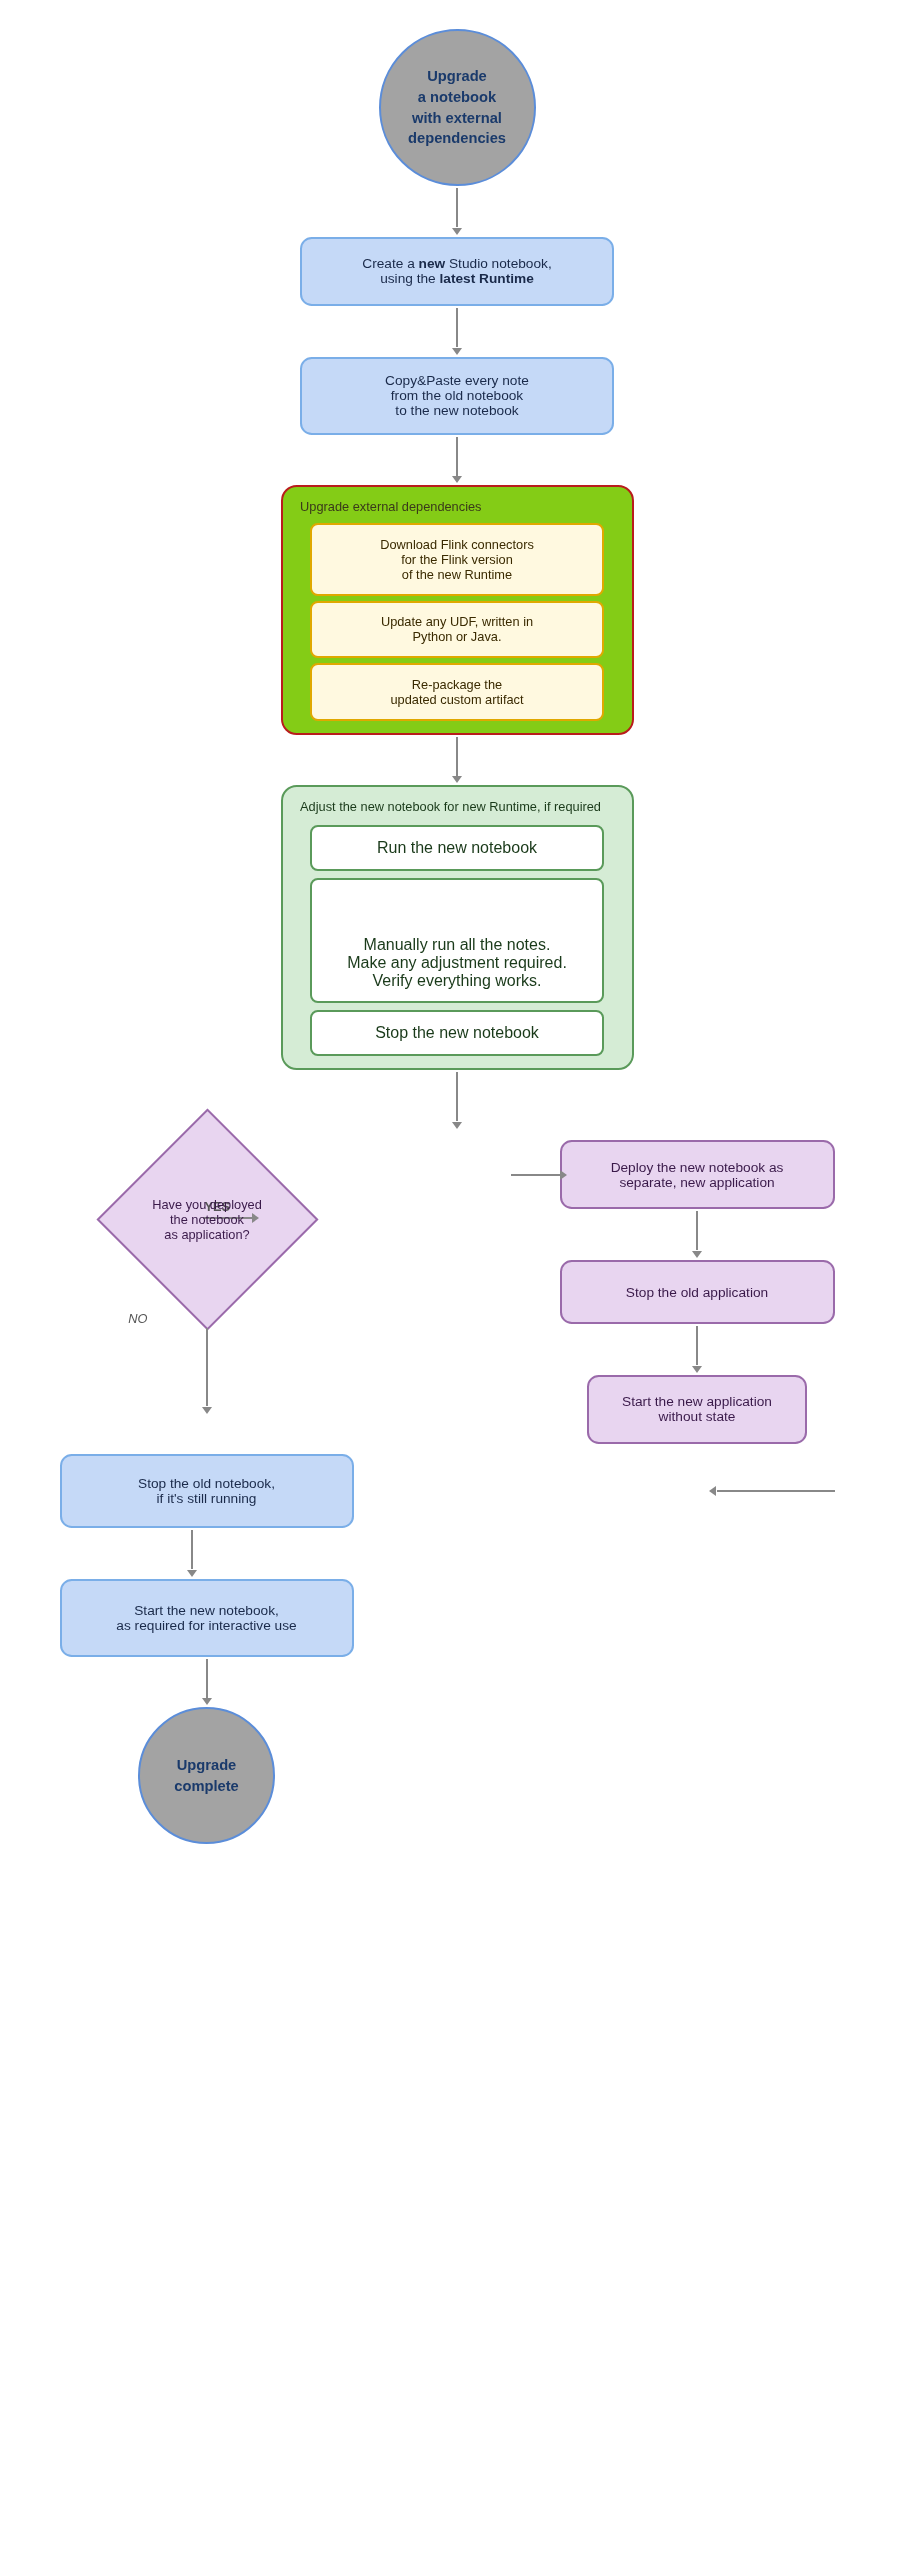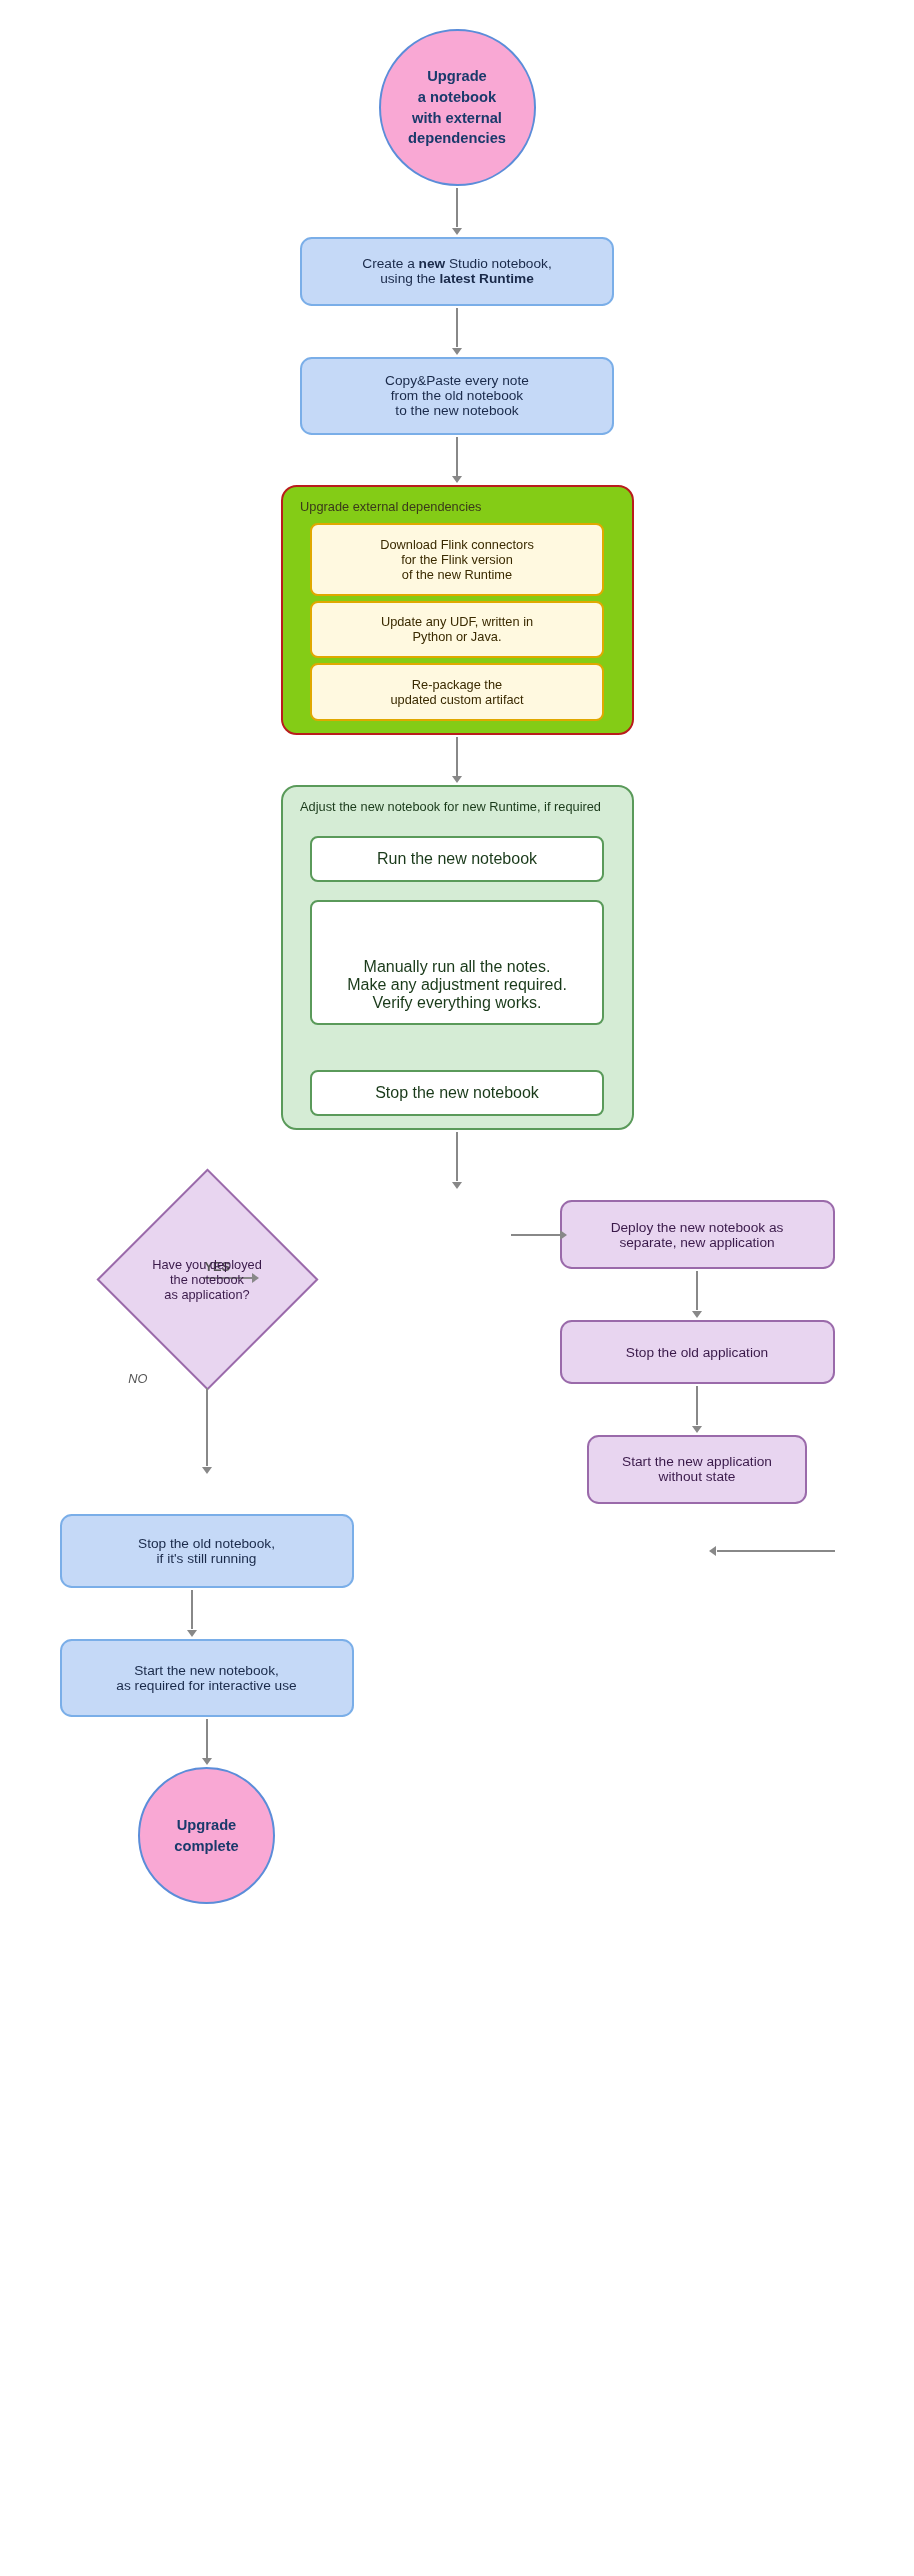--- a/index.html
+++ b/index.html
@@ -35,21 +35,21 @@
       transform: translateX(-50%);
       border-left: 5.9px solid transparent;
       border-right: 5.9px solid transparent;
       border-top: 7.8px solid #888;
     }
 
     
     .ellipse {
       border-radius: 50%;
       border: 2.9px solid #5b8dd9;
-      background: #f9a8d4;
+      background: #a3a3a3;
       display: flex;
       align-items: center;
       justify-content: center;
       text-align: center;
       font-weight: bold;
       font-size: 14.7px;
       color: #1a3a6b;
     }
 
     .rect-blue {
@@ -90,21 +90,21 @@
     }
 
     .outer-green {
       border-radius: 15.7px;
       border: 2px solid #5a9a5a;
       background: #d5ecd5;
       padding: 11.8px 13.7px;
       display: flex;
       flex-direction: column;
       align-items: center;
-      gap: 18px;
+      gap: 7px;
     }
 
     .inner-yellow {
       border-radius: 7.8px;
       border: 2px solid #e0a800;
       background: #fff9e0;
       display: flex;
       align-items: center;
       justify-content: center;
       text-align: center;
@@ -259,21 +259,21 @@
     <div class="outer-label-green">Adjust the new notebook
 for new Runtime, if required</div>
     <div class="inner-green" style="width:294px; min-height:44px;">
       <span>Run the new notebook</span>
     </div>
     <div class="inner-green" style="width:294px; min-height:74px;">
       <span style="white-space:pre-line;margin-top:44px;">Manually run all the notes.
 Make any adjustment required.
 Verify everything works.</span>
     </div>
-    <div class="inner-green" style="width:294px; min-height:44px;margin-top:27px;">
+    <div class="inner-green" style="width:294px; min-height:44px;">
       <span>Stop the new notebook</span>
     </div>
   </div>
 
   <div class="arrow-down" style="height:49px; margin:2px 0 9.8px 0;"></div>
 
   <div style="width:853px; position:relative; display:flex; align-items:flex-start;">
 
     <div style="display:flex; flex-direction:column; align-items:center; width:353px; padding-top:0;">
 

